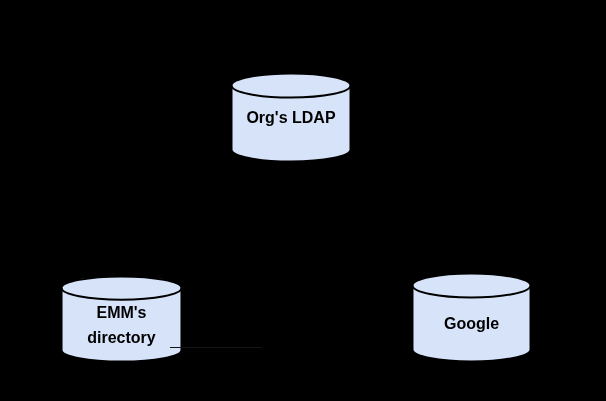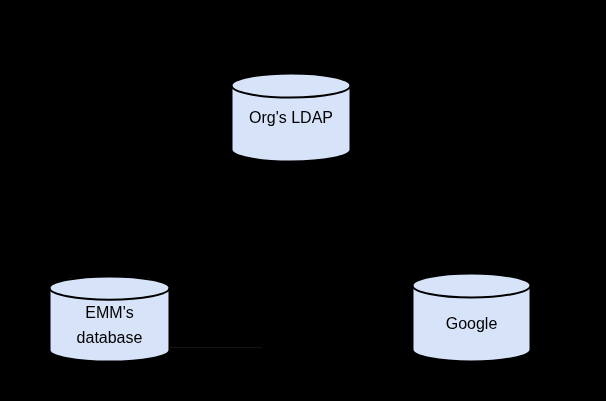--- a/index.html
+++ b/index.html
@@ -7,20 +7,21 @@
     padding: 0;
     background: #000000;
   }
   .canvas {
     position: relative;
     width: 606px;
     height: 401px;
     background: #000000;
     overflow: hidden;
     font-family: "Liberation Sans", sans-serif;
+    font-weight: bold;
   }
   .node {
     position: absolute;
   }
   .node svg {
     position: absolute;
     left: 0;
     top: 0;
     width: 100%;
     height: 100%;
@@ -41,21 +42,21 @@
     color: #000000;
     font-size: 16px;
     line-height: 25px;
     white-space: nowrap;
   }
   .node-label span { display: block; }
 
   
   #node-ldap   { left: 230px; top: 72px;  width: 122px; height: 91px; }
   #node-ldap   .node-label { top: 33px; }
-  #node-emm    { left: 48px;  top: 275px; width: 123px; height: 88px; }
+  #node-emm    { left: 60px;  top: 275px; width: 123px; height: 88px; }
   #node-emm    .node-label { top: 25px; }
   #node-google { left: 411px; top: 272px; width: 121px; height: 91px; }
   #node-google .node-label { top: 39px; }
 
   .faint-line {
     position: absolute;
     left: 170px;
     top: 347px;
     width: 92px;
     height: 1px;
@@ -77,21 +78,21 @@
     </div>
   </div>
 
   <div class="node" id="node-emm">
     <svg class="cyl" viewBox="0 0 122 91" preserveAspectRatio="none">
       <path class="body" d="M1.5,13.5 A59.5,12 0 0 1 120.5,13.5 L120.5,77.5 A59.5,12 0 0 1 1.5,77.5 Z" fill="#d7e3f8"></path>
       <path class="arc" d="M1.5,13.5 A59.5,12 0 0 0 120.5,13.5"></path>
     </svg>
     <div class="node-label">
       <span>EMM's</span>
-      <span>database</span>
+      <span>directory</span>
     </div>
   </div>
 
   <div class="node" id="node-google">
     <svg class="cyl" viewBox="0 0 122 91" preserveAspectRatio="none">
       <path class="body" d="M1.5,13.5 A59.5,12 0 0 1 120.5,13.5 L120.5,77.5 A59.5,12 0 0 1 1.5,77.5 Z" fill="#d7e3f8"></path>
       <path class="arc" d="M1.5,13.5 A59.5,12 0 0 0 120.5,13.5"></path>
     </svg>
     <div class="node-label">
       <span>Google</span>

